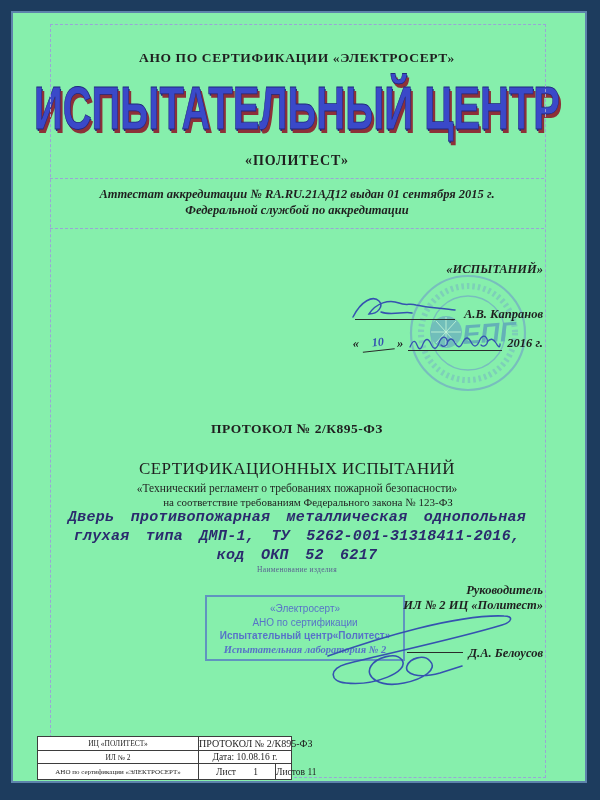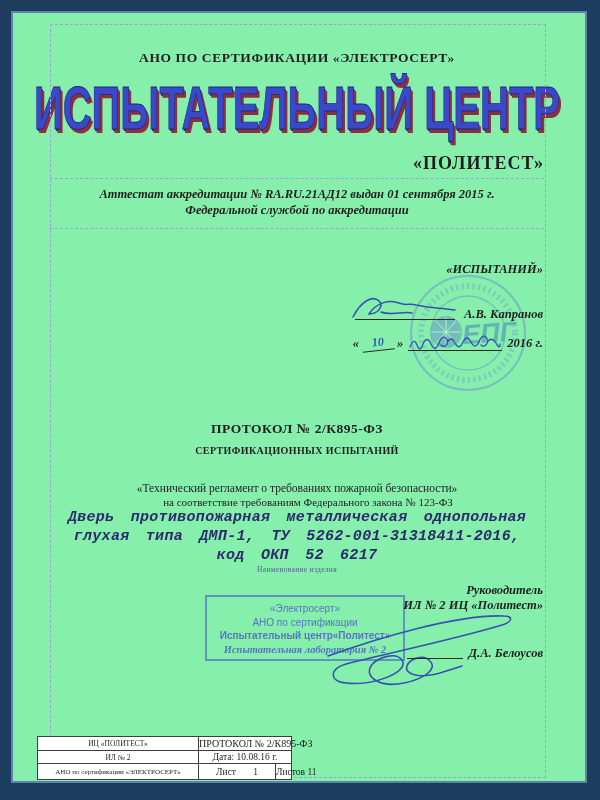--- a/index.html
+++ b/index.html
@@ -15,45 +15,45 @@
   .dash-div{position:absolute;left:50px;width:494px;border-top:1px dashed #9aa5d6;z-index:1;}
   .cw{position:absolute;left:50px;width:494px;text-align:center;}
   
   .org-header{top:50px;font-weight:bold;font-size:13.5px;letter-spacing:.6px;}
   .big-title{top:66px;height:84px;display:flex;align-items:center;justify-content:center;}
   .big-title span{
     font-family:"Liberation Sans",sans-serif;font-weight:bold;font-size:40px;white-space:nowrap;
     letter-spacing:0;transform:scaleY(1.55);color:#3a49c9;
     text-shadow:2.5px 2px 0 #8d3038,1px 1px 0 #20287e;-webkit-text-stroke:.5px #20287e;
   }
-  .politest{top:153px;font-weight:bold;font-size:18px;letter-spacing:1px;text-align:right;}
+  .politest{top:153px;font-weight:bold;font-size:14px;letter-spacing:1px;}
   .accred{top:186px;font-weight:bold;font-style:italic;font-size:12.5px;line-height:16px;}
   
   .r-line{position:absolute;right:57px;font-weight:bold;font-style:italic;font-size:12.5px;white-space:nowrap;z-index:3;}
   .approve-sig{position:absolute;right:57px;top:296px;width:188px;height:26px;z-index:3;}
   .approve-sig .uline{position:absolute;left:0;bottom:2px;width:100px;border-bottom:1.3px solid #2a2a2a;}
   .approve-sig svg{position:absolute;left:-6px;bottom:-1px;}
   .approve-sig .nm{position:absolute;right:0;bottom:0;font-weight:bold;font-style:italic;font-size:12.5px;white-space:nowrap;}
   .approve-date{position:absolute;right:57px;top:334px;display:flex;align-items:flex-end;font-weight:bold;font-style:italic;font-size:12.5px;z-index:3;}
   .approve-date .day{width:32px;border-bottom:1.3px solid #2a2a2a;text-align:center;color:#3552b0;font-size:12px;transform:rotate(-6deg);margin:0 3px;}
   .approve-date .month{position:relative;width:94px;border-bottom:1.3px solid #2a2a2a;height:16px;margin:0 5px;}
   .approve-date .month svg{position:absolute;left:0;bottom:-3px;}
   
   .round-stamp{position:absolute;left:403px;top:270px;z-index:2;opacity:.55;}
   
   .p-title{top:421px;font-weight:bold;font-size:13.5px;letter-spacing:.5px;}
-  .p-sub{top:445px;font-weight:bold;font-size:10px;letter-spacing:.4px;}
+  .p-sub{top:459px;font-weight:normal;font-size:17px;letter-spacing:.4px;}
   .p-l1{top:496px;font-size:11px;padding-left:11px;}
   .p-l2{top:482px;font-size:11.5px;}
   
   .product{top:508px;font-family:"Liberation Mono",monospace;font-weight:bold;font-style:italic;
     font-size:15px;line-height:19px;color:#2b2b6e;letter-spacing:.3px;word-spacing:7px;}
   .product-caption{top:565px;font-size:7.5px;color:#5a6090;letter-spacing:.3px;}
   
-  .signoff-name{position:absolute;right:57px;top:645px;height:16px;display:flex;align-items:flex-end;z-index:3;}
+  .signoff-name{position:absolute;right:57px;top:645px;height:16px;display:flex;align-items:center;z-index:3;}
   .signoff-name .uline{width:56px;border-bottom:1.3px solid #2a2a2a;margin-right:6px;margin-bottom:2px;}
   .signoff-name .nm{font-weight:bold;font-style:italic;font-size:12.5px;white-space:nowrap;}
   .rect-stamp{
     position:absolute;left:205px;top:595px;width:200px;height:66px;box-sizing:border-box;
     border:2px solid rgba(80,110,200,.7);color:#5873c8;text-align:center;
     font-family:"Liberation Sans",sans-serif;font-size:10px;line-height:13.5px;padding-top:5px;z-index:2;
   }
   .rect-stamp .b{font-weight:bold;}
   .rect-stamp .bi{font-weight:bold;font-style:italic;font-family:"Liberation Serif",serif;font-size:10.5px;}
   .belousov{position:absolute;left:318px;top:596px;z-index:3;}

